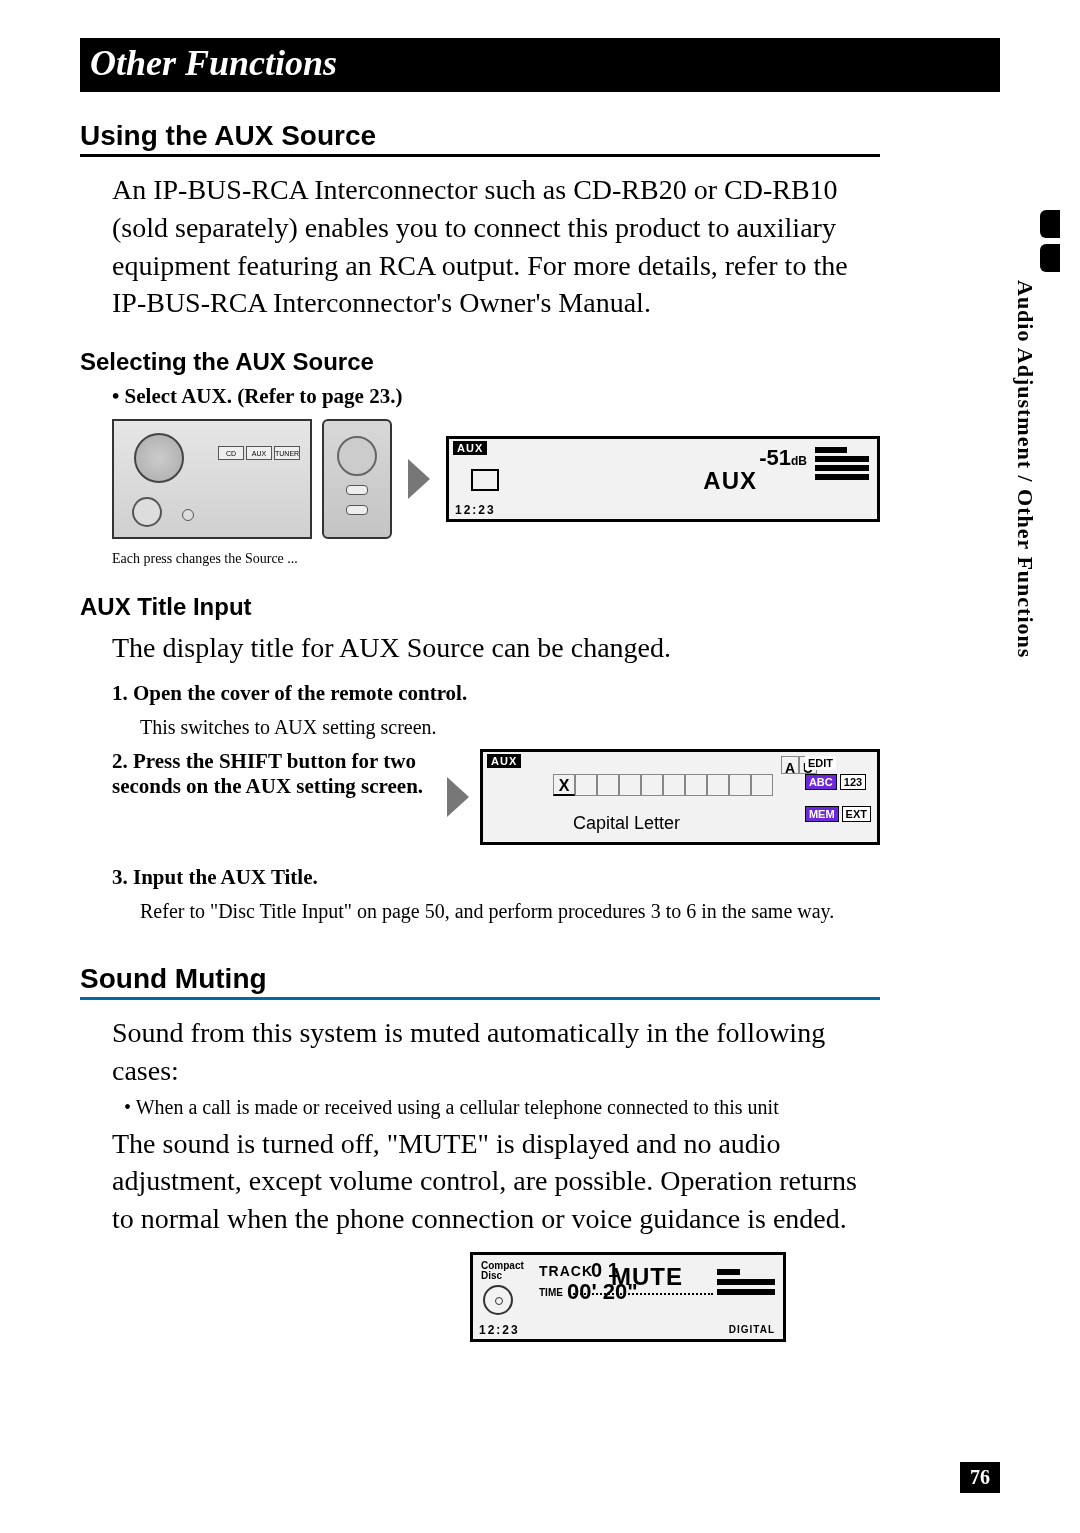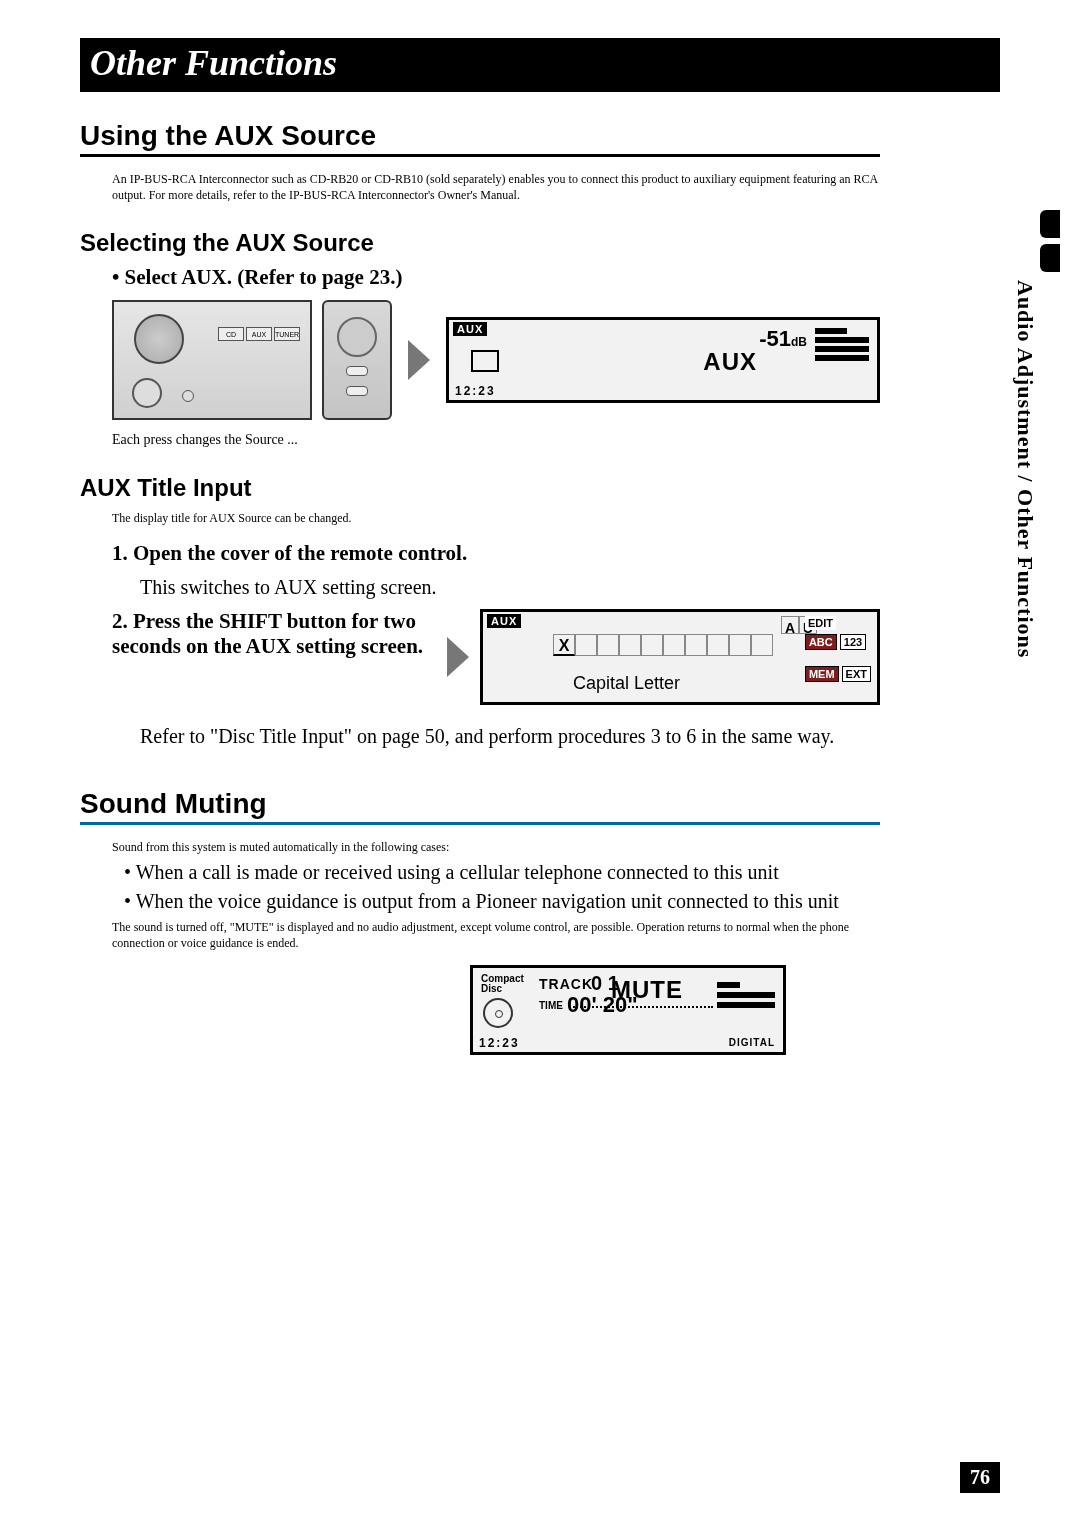--- a/index.html
+++ b/index.html
@@ -36,21 +36,21 @@
   .section-heading-2 {
     font-family: Arial, Helvetica, sans-serif;
     font-weight: bold;
     font-size: 28px;
     border-bottom: 3px solid #0369a1;
     padding-bottom: 2px;
     margin-bottom: 14px;
     margin-top: 40px;
   }
   .body-text {
-    font-size: 12px;
+    font-size: 28px;
     line-height: 1.35;
     margin-left: 32px;
     margin-bottom: 14px;
     max-width: 780px;
   }
   .sub-heading {
     font-family: Arial, Helvetica, sans-serif;
     font-weight: bold;
     font-size: 24px;
     margin-top: 26px;
@@ -269,21 +269,21 @@
     display:flex;
     gap:3px;
   }
   .edit-tag {
     border:1px solid #000;
     padding:1px 3px;
     font-weight:bold;
     background:#fff;
   }
   .edit-tag.inv {
-    background:#7f1d1d; color:#fff;
+    background:#6d28d9; color:#fff;
   }
   .mute-lcd {
     width: 316px;
     height: 90px;
     border: 3px solid #000;
     background: #f2f2f2;
     position: relative;
     font-family: Arial, sans-serif;
     margin-left:390px;
     margin-top:10px;
@@ -512,27 +512,27 @@
           </div>
           <div style="height:8px;"></div>
           <div class="edit-btn">
             <span class="edit-tag inv">MEM</span>
             <span class="edit-tag">EXT</span>
           </div>
         </div>
       </div>
     </div>
 
+    <div class="bullet-step">3. Input the AUX Title.</div>
     <div class="step-text" style="max-width:780px;">Refer to "Disc Title Input" on page 50, and perform procedures 3 to 6 in the same way.</div>
 
     <div class="section-heading-2">Sound Muting</div>
     <div class="body-text" style="margin-bottom:4px;">Sound from this system is muted automatically in the following cases:</div>
     <div class="bullets">
       <div>• When a call is made or received using a cellular telephone connected to this unit</div>
-      <div>• When the voice guidance is output from a Pioneer navigation unit connected to this unit</div>
     </div>
     <div class="body-text" style="margin-top:4px;">The sound is turned off, "MUTE" is displayed and no audio adjustment, except volume control, are possible. Operation returns to normal when the phone connection or voice guidance is ended.</div>
 
     <div class="mute-lcd">
       <div class="ml-cd">
         <span>Compact</span><br><span>Disc</span>
       </div>
       <div class="ml-disc"></div>
       <div class="ml-track">TRACK</div>
       <div class="ml-trackno">0 1</div>

